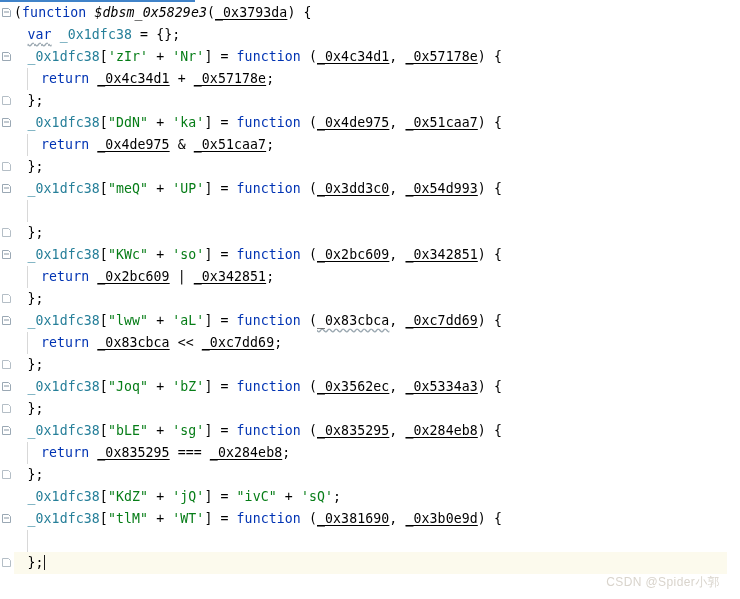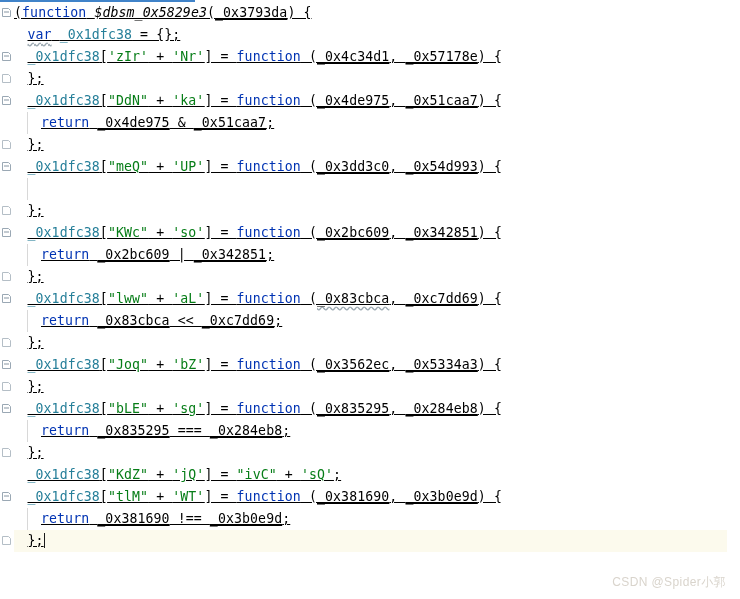--- a/index.html
+++ b/index.html
@@ -43,21 +43,20 @@
     z-index: 3;
   }
 
   .code-area {
     position: absolute;
     top: 0;
     left: 0;
     right: 0;
     bottom: 0;
     padding: 2px 13px 0 0;
-    text-decoration: underline;
   }
 
   .line {
     position: relative;
     height: 22px;
     line-height: 22px;
     font-size: 13.2px;
     white-space: pre;
     padding-left: 14px;
     box-sizing: border-box;
@@ -109,21 +108,21 @@
     display: inline-block;
     width: 1.6px;
     height: 15px;
     background: #1a1a1a;
     vertical-align: -3px;
     margin-left: 0px;
   }
 
   .watermark {
     position: absolute;
-    right: 14px;
+    right: 20px;
     bottom: 8px;
     font-family: "Liberation Sans", sans-serif;
     font-size: 12px;
     color: #d9d4cc;
     letter-spacing: 0.4px;
     user-select: none;
     z-index: 6;
   }
 </style>
 </head>
@@ -138,20 +137,21 @@
   <div class="code-area" id="code-area">
       <div class="line"><span class="fold"><svg width="11" height="11" viewBox="0 0 11 11">
             <path d="M1.5 1.5 h6 l2 2 v6 h-8 z" fill="none" stroke="#9aa8b4" stroke-width="1"></path>
             <path d="M3 5 h5" stroke="#8796a3" stroke-width="1"></path>
           </svg></span><span style="margin-left: 0px;"><span class="punct">(</span><span class="kw">function</span><span class="plain"> </span><span class="fn-name">$dbsm_0x5829e3</span><span class="punct">(</span><span class="param">_0x3793da</span><span class="punct">) {</span></span></div>
       <div class="line"><span style="margin-left: 13.5px; text-align: right;"><span class="kw squiggle">var</span><span class="plain"> </span><span class="local">_0x1dfc38</span><span class="punct"> = {};</span></span></div>
       <div class="line"><span class="fold"><svg width="11" height="11" viewBox="0 0 11 11">
             <path d="M1.5 1.5 h6 l2 2 v6 h-8 z" fill="none" stroke="#9aa8b4" stroke-width="1"></path>
             <path d="M3 5 h5" stroke="#8796a3" stroke-width="1"></path>
           </svg></span><span style="margin-left: 13.5px;"><span class="local">_0x1dfc38</span><span class="punct">[</span><span class="str">'zIr'</span><span class="punct"> + </span><span class="str">'Nr'</span><span class="punct">] = </span><span class="kw">function</span><span class="punct"> (</span><span class="param">_0x4c34d1</span><span class="punct">, </span><span class="param">_0x57178e</span><span class="punct">) {</span></span></div>
+      <div class="line"><span class="indent-guide"></span><span style="margin-left: 27px;"><span class="kw">return</span><span class="plain"> </span><span class="param">_0x4c34d1</span><span class="punct"> + </span><span class="param">_0x57178e</span><span class="punct">;</span></span></div>
       <div class="line"><span class="fold"><svg width="11" height="11" viewBox="0 0 11 11">
             <path d="M1.5 1.5 h6 l2 2 v6 h-8 z" fill="none" stroke="#b4bec6" stroke-width="1"></path>
           </svg></span><span style="margin-left: 13.5px;"><span class="punct">};</span></span></div>
       <div class="line"><span class="fold"><svg width="11" height="11" viewBox="0 0 11 11">
             <path d="M1.5 1.5 h6 l2 2 v6 h-8 z" fill="none" stroke="#9aa8b4" stroke-width="1"></path>
             <path d="M3 5 h5" stroke="#8796a3" stroke-width="1"></path>
           </svg></span><span style="margin-left: 13.5px;"><span class="local">_0x1dfc38</span><span class="punct">[</span><span class="str">"DdN"</span><span class="punct"> + </span><span class="str">'ka'</span><span class="punct">] = </span><span class="kw">function</span><span class="punct"> (</span><span class="param">_0x4de975</span><span class="punct">, </span><span class="param">_0x51caa7</span><span class="punct">) {</span></span></div>
       <div class="line"><span class="indent-guide"></span><span style="margin-left: 27px;"><span class="kw">return</span><span class="plain"> </span><span class="param">_0x4de975</span><span class="punct"> &amp; </span><span class="param">_0x51caa7</span><span class="punct">;</span></span></div>
       <div class="line"><span class="fold"><svg width="11" height="11" viewBox="0 0 11 11">
             <path d="M1.5 1.5 h6 l2 2 v6 h-8 z" fill="none" stroke="#b4bec6" stroke-width="1"></path>
@@ -193,20 +193,20 @@
           </svg></span><span style="margin-left: 13.5px;"><span class="local">_0x1dfc38</span><span class="punct">[</span><span class="str">"bLE"</span><span class="punct"> + </span><span class="str">'sg'</span><span class="punct">] = </span><span class="kw">function</span><span class="punct"> (</span><span class="param">_0x835295</span><span class="punct">, </span><span class="param">_0x284eb8</span><span class="punct">) {</span></span></div>
       <div class="line"><span class="indent-guide"></span><span style="margin-left: 27px;"><span class="kw">return</span><span class="plain"> </span><span class="param">_0x835295</span><span class="punct"> === </span><span class="param">_0x284eb8</span><span class="punct">;</span></span></div>
       <div class="line"><span class="fold"><svg width="11" height="11" viewBox="0 0 11 11">
             <path d="M1.5 1.5 h6 l2 2 v6 h-8 z" fill="none" stroke="#b4bec6" stroke-width="1"></path>
           </svg></span><span style="margin-left: 13.5px;"><span class="punct">};</span></span></div>
       <div class="line"><span style="margin-left: 13.5px;"><span class="local">_0x1dfc38</span><span class="punct">[</span><span class="str">"KdZ"</span><span class="punct"> + </span><span class="str">'jQ'</span><span class="punct">] = </span><span class="str">"ivC"</span><span class="punct"> + </span><span class="str">'sQ'</span><span class="punct">;</span></span></div>
       <div class="line"><span class="fold"><svg width="11" height="11" viewBox="0 0 11 11">
             <path d="M1.5 1.5 h6 l2 2 v6 h-8 z" fill="none" stroke="#9aa8b4" stroke-width="1"></path>
             <path d="M3 5 h5" stroke="#8796a3" stroke-width="1"></path>
           </svg></span><span style="margin-left: 13.5px;"><span class="local">_0x1dfc38</span><span class="punct">[</span><span class="str">"tlM"</span><span class="punct"> + </span><span class="str">'WT'</span><span class="punct">] = </span><span class="kw">function</span><span class="punct"> (</span><span class="param">_0x381690</span><span class="punct">, </span><span class="param">_0x3b0e9d</span><span class="punct">) {</span></span></div>
-      <div class="line"><span class="indent-guide"></span><span style="margin-left: 27px;"><span class="kw">return</span><span class="plain"> </span><span class="param">_0x381690</span><span class="punct"> !== </span><span class="param">_0x3b0e9d</span><span class="punct">;</span></span></div>
+      <div class="line"><span class="indent-guide"></span></div>
       <div class="line current"><span class="fold"><svg width="11" height="11" viewBox="0 0 11 11">
             <path d="M1.5 1.5 h6 l2 2 v6 h-8 z" fill="none" stroke="#b4bec6" stroke-width="1"></path>
           </svg></span><span style="margin-left: 13.5px;"><span class="punct">};</span><span class="caret"></span></span></div>
     </div>
 
   <div class="watermark">CSDN @Spider小郭</div>
 </div>
 
 </body></html>

